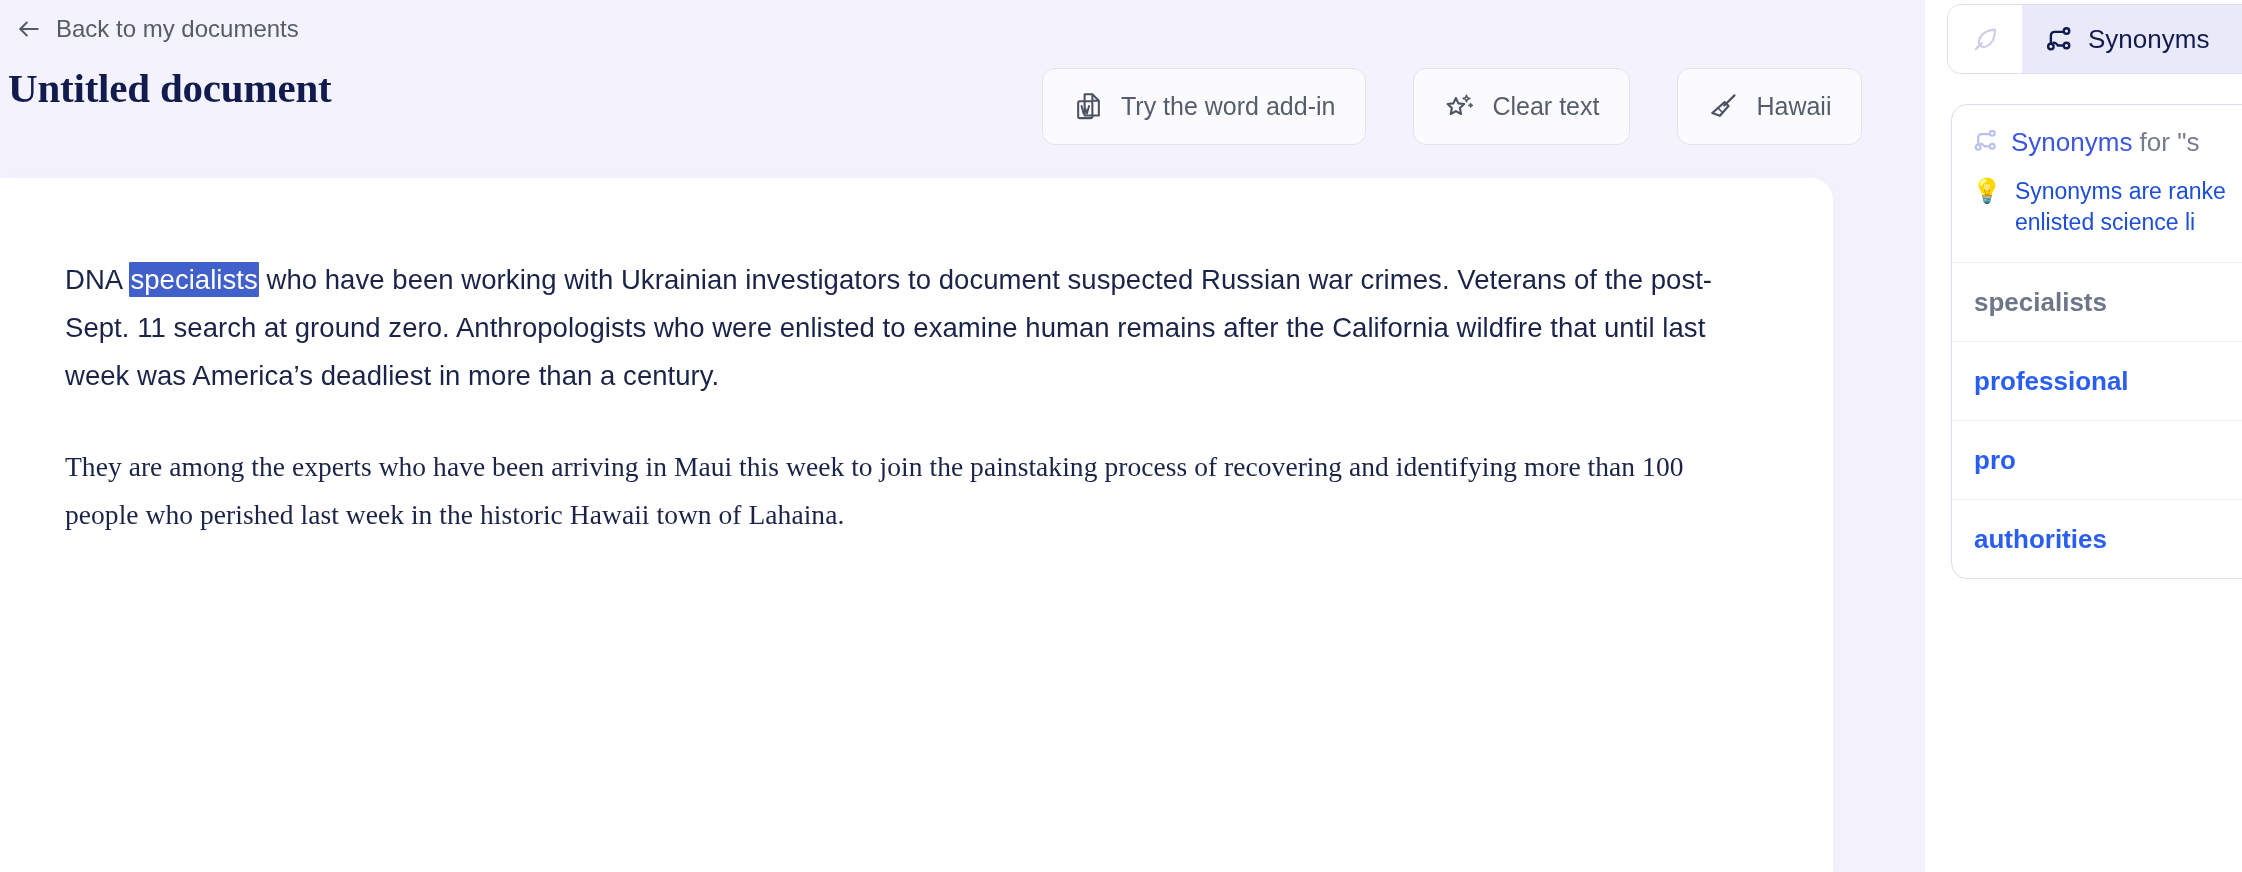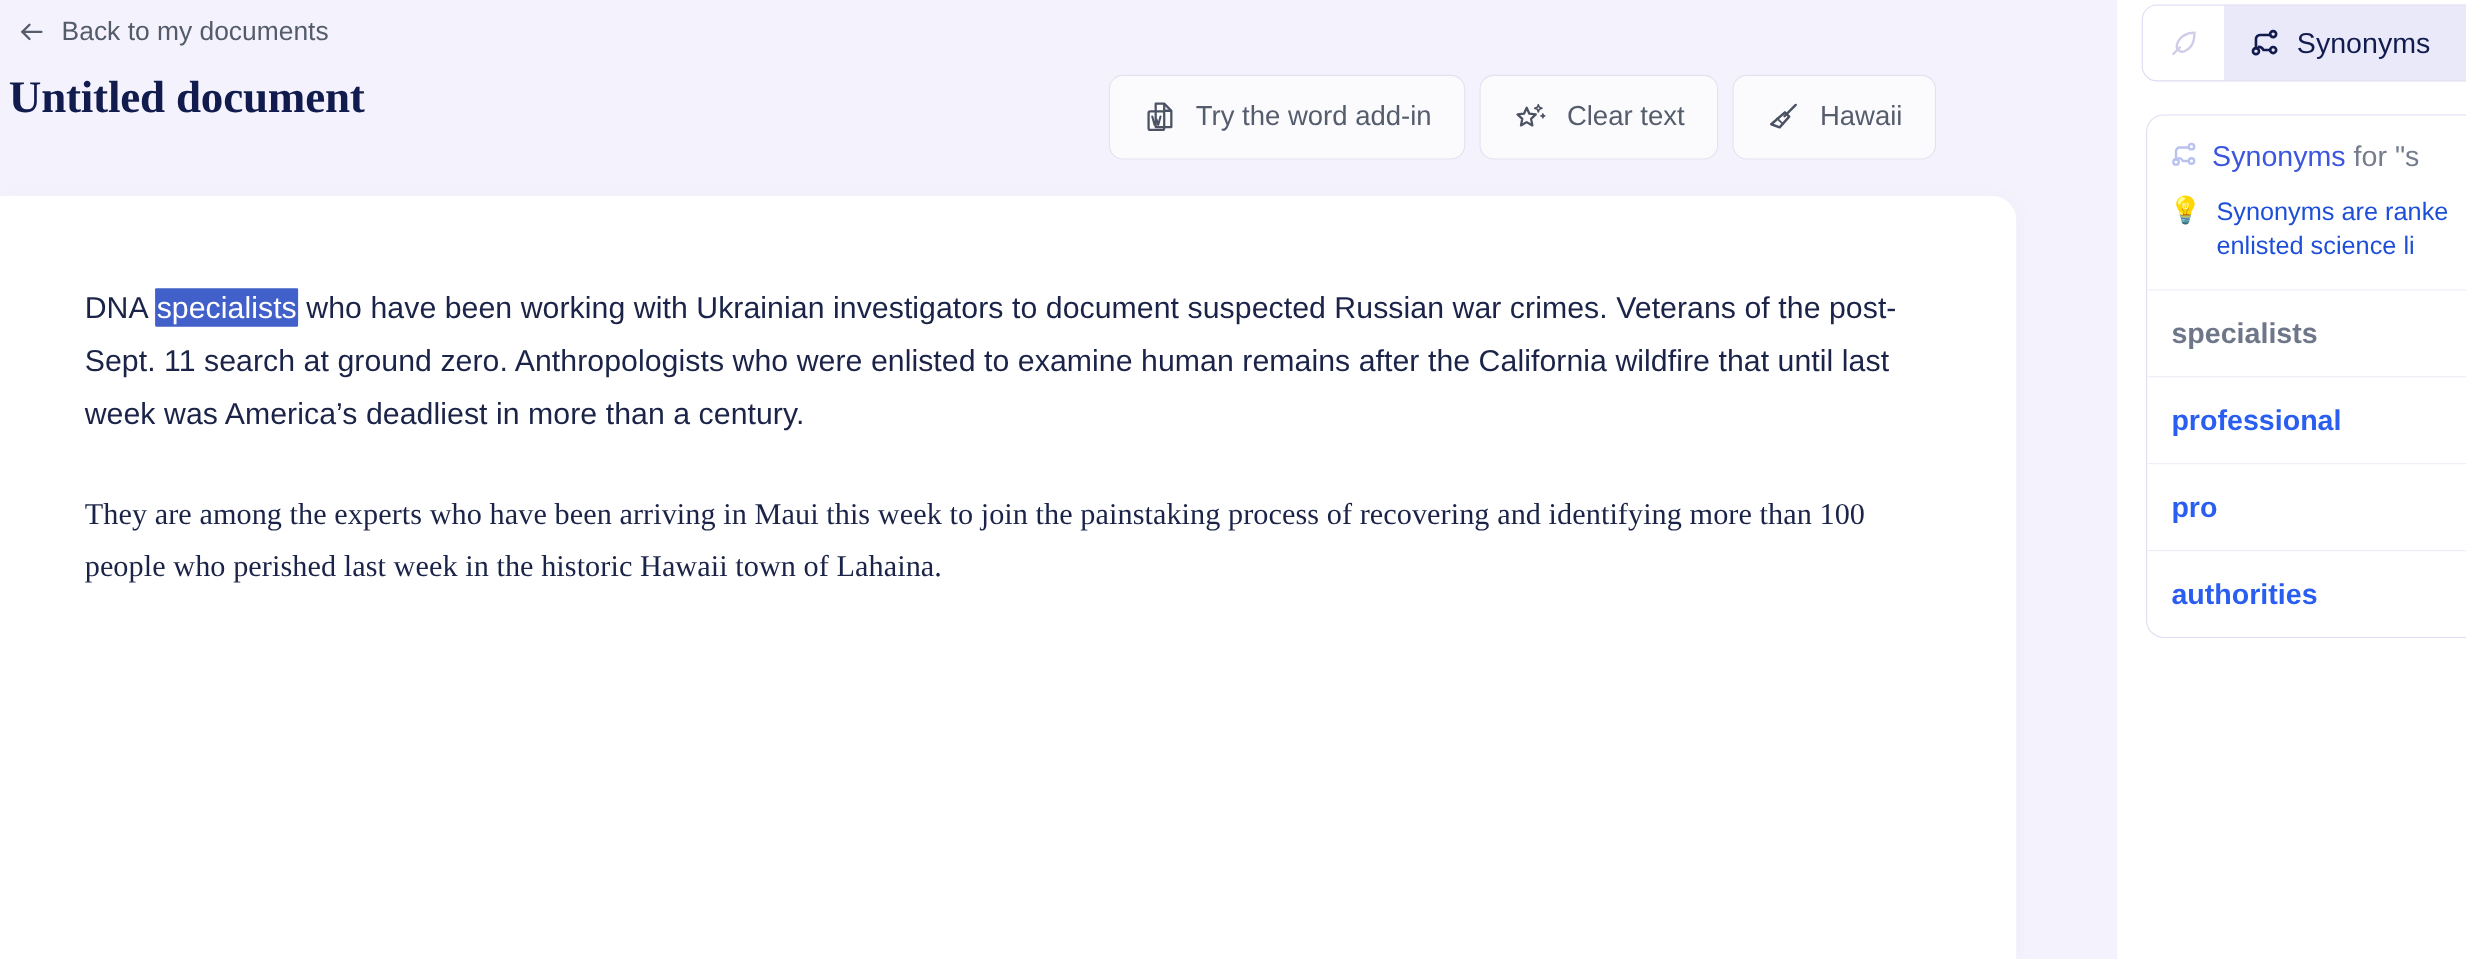--- a/index.html
+++ b/index.html
@@ -79,20 +79,21 @@
     height: 77px;
     display: flex;
     align-items: center;
     gap: 17px;
     padding: 0 30px;
     background: #fbfbfe;
     border: 1.5px solid #e2e2ef;
     border-radius: 13px;
     cursor: pointer;
     white-space: nowrap;
+    margin-left: 34px;
   }
   .tool-btn .tool-label {
     font-size: 25px;
     color: #555c6c;
     line-height: 1;
   }
   .tool-ico {
     width: 31px; height: 31px;
     display: block;
     color: #4b5263;
@@ -114,21 +115,21 @@
   .doc-body {
     position: absolute;
     left: 65px;
     top: 78px;
     right: 70px;
   }
   .para {
     font-size: 27.5px;
     line-height: 48px;
     color: #1b2448;
-    margin: 0 0 43px 12px;
+    margin: 0 0 43px 0;
     letter-spacing: 0.05px;
   }
   .para:last-child { margin-bottom: 0; font-family: Liberation Serif, serif; }
   .sel {
     background: #4160c9;
     color: #ffffff;
     padding: 2px 1px;
     border-radius: 1px;
   }
 

